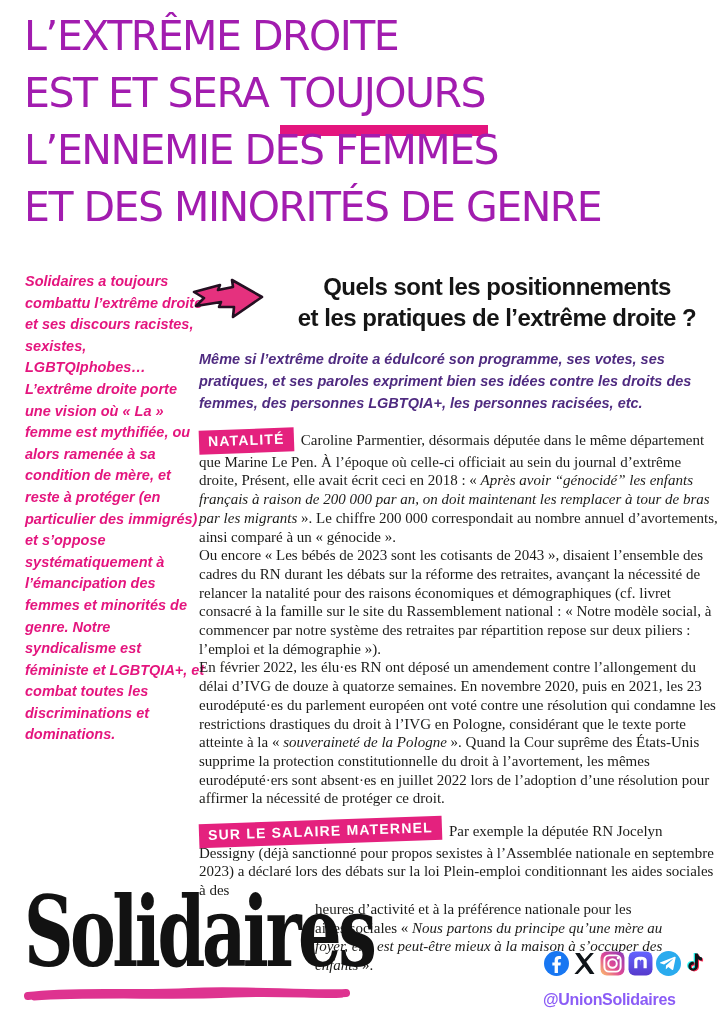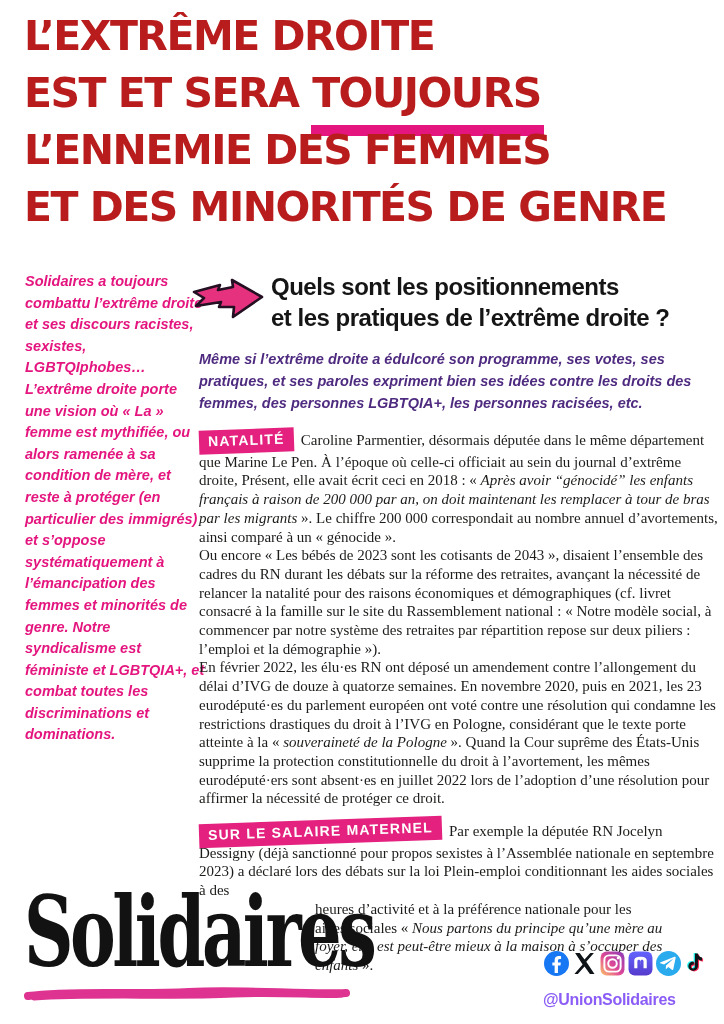--- a/index.html
+++ b/index.html
@@ -5,39 +5,39 @@
   html,body { margin:0; padding:0; background:#ffffff; }
   .page {
     position:relative; width:724px; height:1024px;
     background:#ffffff; overflow:hidden;
     font-family:"Liberation Serif", serif;
   }
 
   
   .title {
     position:absolute; left:24px; top:8px; width:697px;
-    font-family:"DejaVu Sans", sans-serif; font-weight:bold;
+    font-family:"DejaVu Sans", sans-serif; font-weight:normal;
     font-size:41px; line-height:57px; letter-spacing:-1.5px;
-    color:#b91c1c; text-transform:uppercase;
+    color:#a21caf; text-transform:uppercase;
   }
   .title .u { border-bottom:11px solid #e4157e; padding:0 3px 8px 1px; }
 
   
   .sidebar {
     position:absolute; left:25px; top:271px; width:180px;
     font-family:"Liberation Sans", sans-serif; font-style:italic; font-weight:bold;
     font-size:14.5px; line-height:21.6px; color:#e4157e;
   }
 
   
   .arrow { position:absolute; left:190px; top:276px; }
   .question {
     position:absolute; left:271px; top:271px; width:452px;
     font-family:"Liberation Sans", sans-serif; font-weight:bold;
-    font-size:24px; line-height:31px; color:#151515; letter-spacing:-0.5px;
+    font-size:24px; line-height:31px; color:#151515; letter-spacing:-0.5px;text-align:center;
   }
 
   
   .intro {
     position:absolute; left:199px; top:348px; width:523px;
     font-family:"Liberation Sans", sans-serif; font-style:italic; font-weight:bold;
     font-size:14.5px; line-height:22px; color:#4f2b80;
   }
 
   

